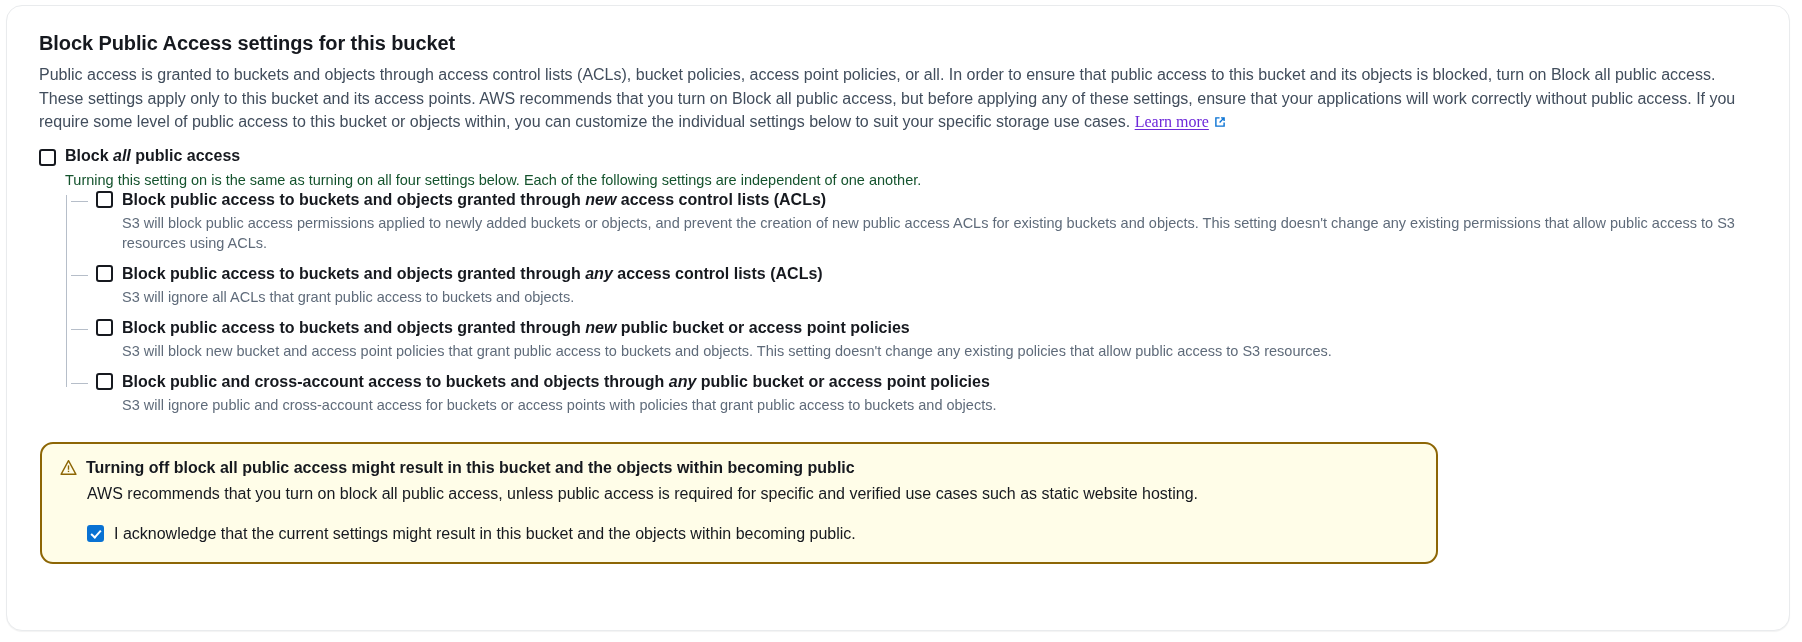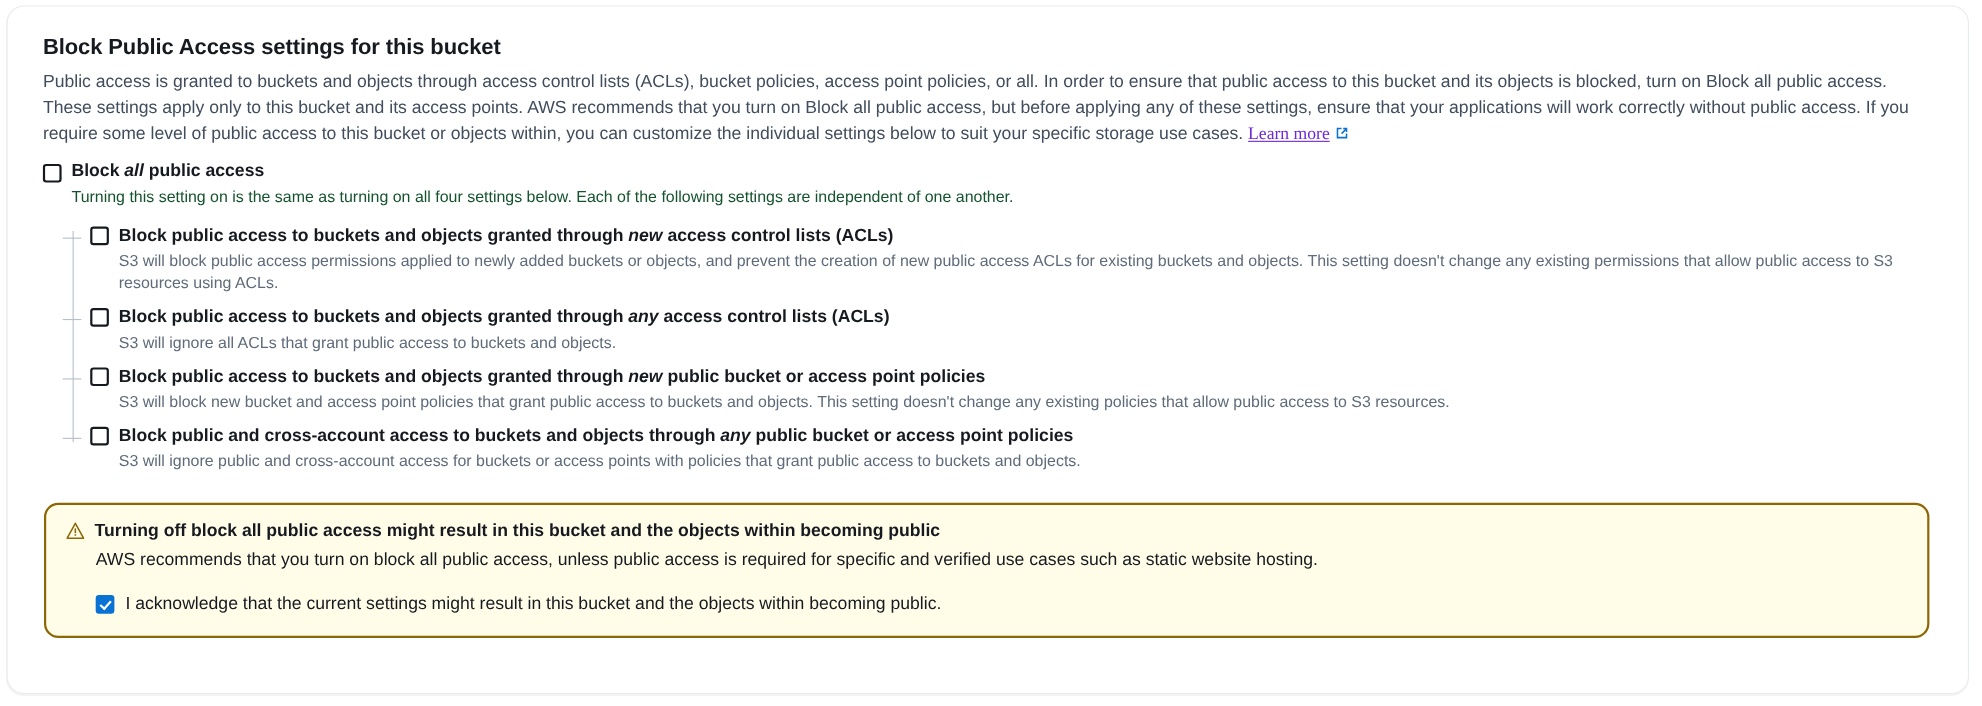--- a/index.html
+++ b/index.html
@@ -109,22 +109,22 @@
   .master-desc {
     font-size: 14.5px;
     line-height: 20px;
     color: #14532d;
     margin: 4px 0 0 26px;
   }
 
   
   .tree {
     position: relative;
-    margin: 16px 0 0 27px;
-    padding-left: 16px;
+    margin: 1px 0 0 27px;
+    padding-left: 30px;
   }
   .tree-spine {
     position: absolute;
     left: 0;
     top: 4px;
     bottom: 28px;
     width: 1px;
     background: #b6bec9;
   }
   .tree-item {
@@ -161,21 +161,21 @@
     margin: 3px 0 0 26px;
     max-width: 1660px;
   }
 
   em { font-style: italic; }
 
   
   .alert {
     margin: 27px 0 0 1px;
     box-sizing: border-box;
-    width: 1714px;
+    width: 1398px;
     background: #fffde8;
     border: 2px solid #8d6605;
     border-radius: 13px;
     padding: 14px 18px 18px 18px;
   }
   .alert-head {
     display: flex;
     align-items: flex-start;
     gap: 9px;
   }

